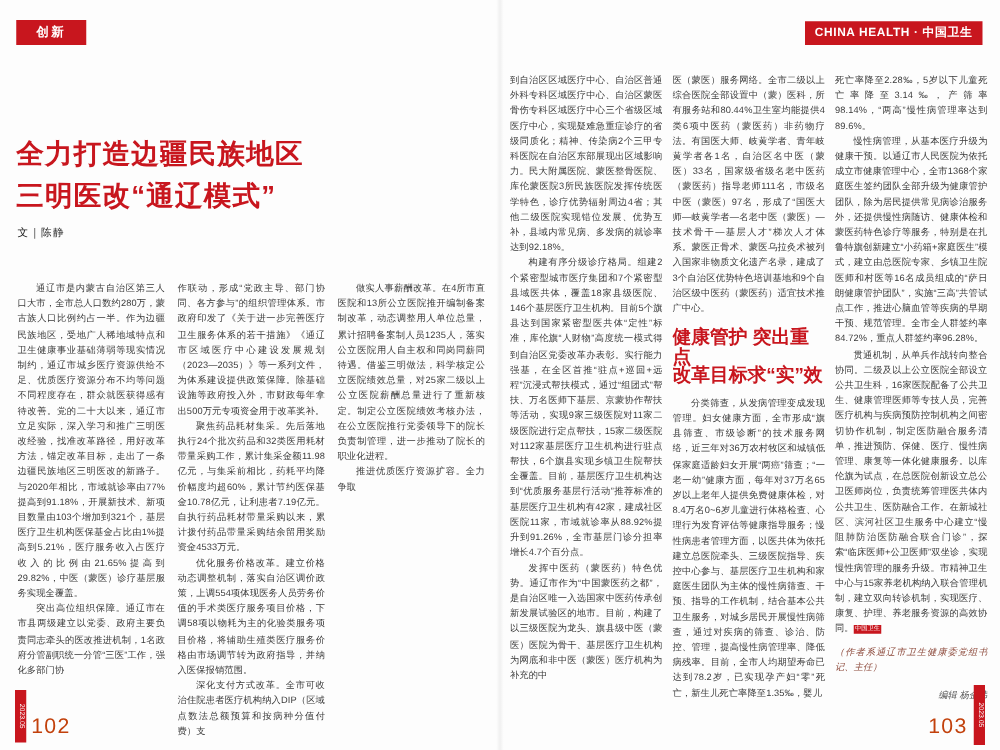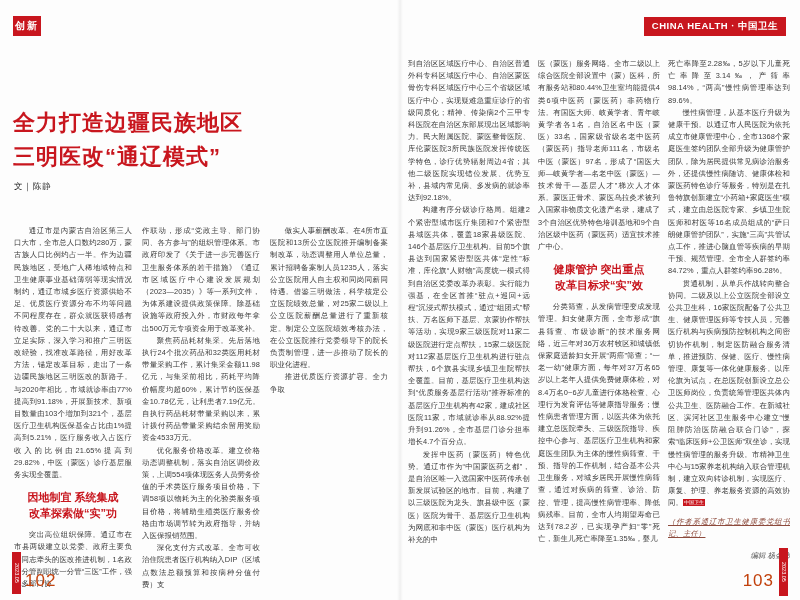--- a/index.html
+++ b/index.html
@@ -7,44 +7,44 @@
     position:relative;width:800px;height:600px;background:#fdfdfd;overflow:hidden;
     font-family:"Liberation Sans",sans-serif;color:#333;
   }
   .gutter{position:absolute;left:397px;top:0;width:6px;height:600px;
     background:linear-gradient(90deg,rgba(0,0,0,0) 0%,rgba(0,0,0,0.05) 50%,rgba(0,0,0,0) 100%);}
   .page{position:absolute;top:0;width:400px;height:600px;}
   .page.left{left:0;}
   .page.right{left:400px;}
 
   .badge{position:absolute;background:#c8161e;color:#fff;font-weight:bold;}
-  .badge.sec{left:13px;top:16px;font-size:10px;padding:3px 2px;letter-spacing:2px;}
+  .badge.sec{left:13px;top:16px;font-size:10px;padding:3px 16px;letter-spacing:2px;}
   .badge.brand{right:14px;top:17px;font-size:9.5px;padding:3px 8px;letter-spacing:0.5px;margin-left:44px;}
 
   .title{position:absolute;left:13px;top:106px;margin:0;color:#c8161e;
     font-size:22px;line-height:34px;font-weight:800;letter-spacing:1px;white-space:nowrap;}
   .byline{position:absolute;left:14px;top:181px;font-size:8.5px;color:#222;letter-spacing:1px;}
 
   .cols{position:absolute;display:flex;}
   .left .cols{left:14px;top:225px;height:368px;}
   .left .col{width:118px;margin-right:10px;}
   .right .cols{left:8px;top:58px;height:538px;}
   .right .col{width:122px;margin-right:8px;}
   .col{overflow:hidden;}
   .col p{margin:0;font-size:7.4px;line-height:12.2px;text-align:justify;
     text-indent:2em;color:#3a3a3a;letter-spacing:0.1px;}
   .col p.cont{text-indent:0;}
-  .sec-head{color:#c8161e;font-weight:bold;font-size:11px;line-height:15.5px;
-    text-align:center;margin:9px 0 8px 0;}
+  .sec-head{color:#c8161e;font-weight:bold;font-size:15px;line-height:15.5px;
+    margin:9px 0 8px 0;}
   .sec-head span{display:block;}
 
   .endmark{display:inline-block;background:#c8161e;color:#fff;font-size:5px;
     line-height:7px;padding:0 1px;vertical-align:1px;letter-spacing:0;text-indent:0;}
   .author-note{margin-top:6px !important;font-family:"Liberation Serif",serif;
-    font-style:italic;color:#8d4a3c !important;text-indent:0 !important;text-decoration:underline;}
+    font-style:italic;color:#8d4a3c !important;text-indent:0 !important;}
   .editor-line{margin-top:10px !important;font-family:"Liberation Serif",serif;
     font-style:italic;color:#555 !important;text-align:right !important;text-indent:0 !important;}
 
   .pagenum{position:absolute;font-size:17px;color:#c2410c;letter-spacing:1px;}
   .left .pagenum{left:25px;bottom:9px;}
   .right .pagenum{right:26px;bottom:9px;}
   .spine{position:absolute;background:#c8161e;color:#fff;writing-mode:vertical-rl;
     text-orientation:mixed;font-size:5.5px;text-align:center;line-height:9px;overflow:hidden;}
   .left .spine{left:12px;bottom:6px;width:9px;height:42px;}
   .right .spine{right:12px;bottom:4px;width:9px;height:48px;}
@@ -57,24 +57,20 @@
   <div class="page left">
     <div class="badge sec">创新</div>
 
     <h1 class="title"><span>全力打造边疆民族地区</span><br><span>三明医改“通辽模式”</span></h1>
 
     <div class="byline">文｜陈静</div>
 
     <div class="cols">
       <div class="col">
         <p>通辽市是内蒙古自治区第三人口大市，全市总人口数约280万，蒙古族人口比例约占一半。作为边疆民族地区，受地广人稀地域特点和卫生健康事业基础薄弱等现实情况制约，通辽市城乡医疗资源供给不足、优质医疗资源分布不均等问题不同程度存在，群众就医获得感有待改善。党的二十大以来，通辽市立足实际，深入学习和推广三明医改经验，找准改革路径，用好改革方法，锚定改革目标，走出了一条边疆民族地区三明医改的新路子。与2020年相比，市域就诊率由77%提高到91.18%，开展新技术、新项目数量由103个增加到321个，基层医疗卫生机构医保基金占比由1%提高到5.21%，医疗服务收入占医疗收入的比例由21.65%提高到29.82%，中医（蒙医）诊疗基层服务实现全覆盖。</p>
-        <div class="sec-head">
-          <span>因地制宜 系统集成</span>
-          <span>改革探索做“实”功</span>
-        </div>
         <p>突出高位组织保障。通辽市在市县两级建立以党委、政府主要负责同志牵头的医改推进机制，1名政府分管副职统一分管“三医”工作，强化多部门协</p>
       </div>
       <div class="col">
         <p class="cont">作联动，形成“党政主导、部门协同、各方参与”的组织管理体系。市政府印发了《关于进一步完善医疗卫生服务体系的若干措施》《通辽市区域医疗中心建设发展规划（2023—2035）》等一系列文件，为体系建设提供政策保障。除基础设施等政府投入外，市财政每年拿出500万元专项资金用于改革奖补。</p>
         <p>聚焦药品耗材集采。先后落地执行24个批次药品和32类医用耗材带量采购工作，累计集采金额11.98亿元，与集采前相比，药耗平均降价幅度均超60%，累计节约医保基金10.78亿元，让利患者7.19亿元。自执行药品耗材带量采购以来，累计拨付药品带量采购结余留用奖励资金4533万元。</p>
         <p>优化服务价格改革。建立价格动态调整机制，落实自治区调价政策，上调554项体现医务人员劳务价值的手术类医疗服务项目价格，下调58项以物耗为主的化验类服务项目价格，将辅助生殖类医疗服务价格由市场调节转为政府指导，并纳入医保报销范围。</p>
         <p>深化支付方式改革。全市可收治住院患者医疗机构纳入DIP（区域点数法总额预算和按病种分值付费）支</p>
       </div>
       <div class="col">
         <p>做实人事薪酬改革。在4所市直医院和13所公立医院推开编制备案制改革，动态调整用人单位总量，累计招聘备案制人员1235人，落实公立医院用人自主权和同岗同薪同待遇。借鉴三明做法，科学核定公立医院绩效总量，对25家二级以上公立医院薪酬总量进行了重新核定。制定公立医院绩效考核办法，在公立医院推行党委领导下的院长负责制管理，进一步推动了院长的职业化进程。</p>

